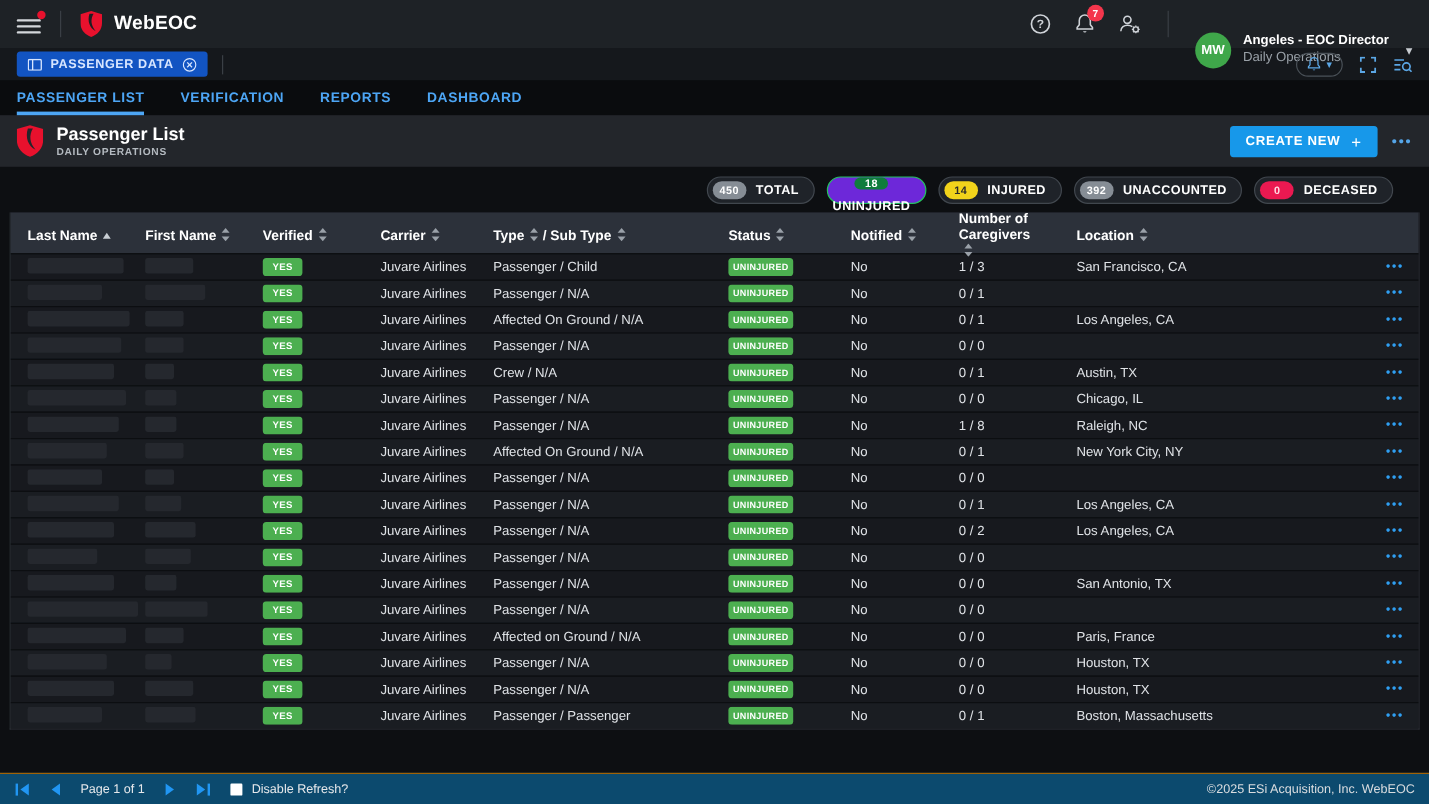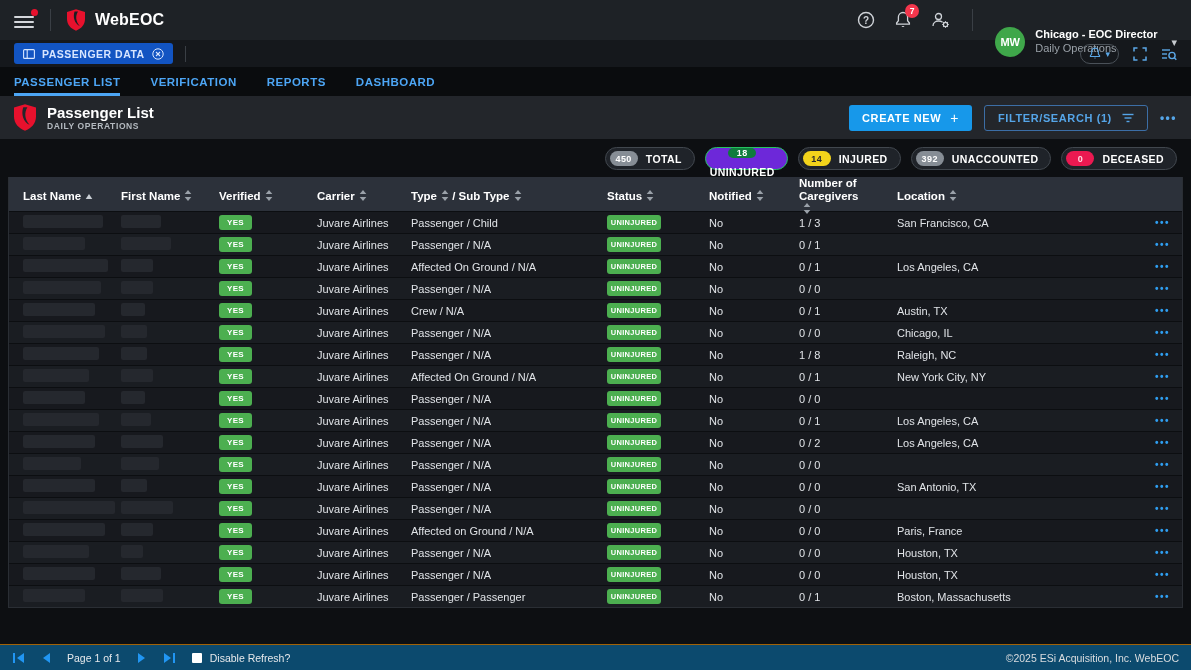--- a/index.html
+++ b/index.html
@@ -49,21 +49,21 @@
   .btn-create{ height:26px; background:#1798ea; color:#fff; border:none; border-radius:3px;
     font-family:inherit; font-size:11px; font-weight:bold; letter-spacing:.6px; padding:0 13px;
     display:flex; align-items:center; gap:9px; cursor:pointer; }
   .btn-create .plus{ font-size:14px; font-weight:normal; }
   .btn-filter{ height:26px; background:transparent; color:#55a5e8; border:1px solid #3c6ea6; border-radius:3px;
     font-family:inherit; font-size:11px; font-weight:bold; letter-spacing:.6px; padding:0 13px;
     display:flex; align-items:center; gap:10px; cursor:pointer; }
   .more-dots{ color:#55a5e8; font-size:12px; font-weight:bold; letter-spacing:1.5px; cursor:pointer; }
 
   
-  .summary-row{ display:flex; justify-content:flex-end; gap:10px; padding:8px 14px 7px;align-items:flex-end; }
+  .summary-row{ display:flex; justify-content:flex-end; gap:10px; padding:8px 30px 7px;align-items:flex-end; }
   .pill{ height:23px; background:#1f2329; border:1px solid #41474e; border-radius:12px;
     display:flex; align-items:center; gap:8px; padding:0 12px 0 4px; font-size:10.5px; font-weight:bold;
     color:#fff; letter-spacing:.4px; cursor:pointer; }
   .pill .count{ min-width:28px; height:15px; border-radius:8px; display:flex; align-items:center;
     justify-content:center; font-size:9px; font-weight:bold; padding:0 6px; }
 
   
   .table{ margin:0 8px; border:1px solid #2a2e34; border-top:none; }
   .grid-row{ display:grid; grid-template-columns:98px 98px 98px 94px 196px 102px 90px 98px 1fr 44px;
     align-items:center; padding-left:8px; }
@@ -139,21 +139,21 @@
               <line x1="16.1" y1="15.1" x2="16.8" y2="15.8"></line>
             <line x1="16.8" y1="11.2" x2="16.1" y2="11.9"></line>
               <line x1="12.9" y1="15.1" x2="12.2" y2="15.8"></line>
           </g>
         </svg>
       </div>
       <div class="vdiv" style="margin:0 2px;"></div>
       <div style="display:flex; align-items:center; gap:10px; cursor:pointer;margin-top:44px;">
         <div class="avatar">MW</div>
         <div class="user-meta">
-          <div class="user-role">Chicago - EOC Director</div>
+          <div class="user-role">Angeles - EOC Director</div>
           <div class="user-incident">Daily Operations</div>
         </div>
         <span class="caret">▾</span>
       </div>
     </div>
   </div>
 
   <div class="boardbar">
     <div class="board-tab">
       <svg width="12" height="10" viewBox="0 0 12 10">
@@ -214,30 +214,20 @@
     </svg>
     <div>
       <div class="page-title">Passenger List</div>
       <div class="page-subtitle">DAILY OPERATIONS</div>
     </div>
     <div class="titlebar-right">
       <button class="btn-create">
         <span>CREATE NEW</span>
         <span class="plus">+</span>
       </button>
-      <button class="btn-filter">
-        <span>FILTER/SEARCH (1)</span>
-        <svg width="12" height="10" viewBox="0 0 12 10">
-          <g stroke="#55a5e8" stroke-width="1.4">
-            <line x1="0.5" y1="1.5" x2="11.5" y2="1.5"></line>
-              <line x1="2.5" y1="5" x2="9.5" y2="5"></line>
-              <line x1="4.5" y1="8.5" x2="7.5" y2="8.5"></line>
-          </g>
-        </svg>
-      </button>
       <span class="more-dots">•••</span>
     </div>
   </div>
 
   <div class="summary-row" id="summary-row">
       <div class="pill">
         <span class="count" style="background: rgb(134, 141, 149); color: rgb(255, 255, 255);">450</span>
         <span>TOTAL</span>
       </div>
       <div class="pill" style="background: #6d28d9; border-color: rgb(37, 195, 96); flex-direction: column;">

